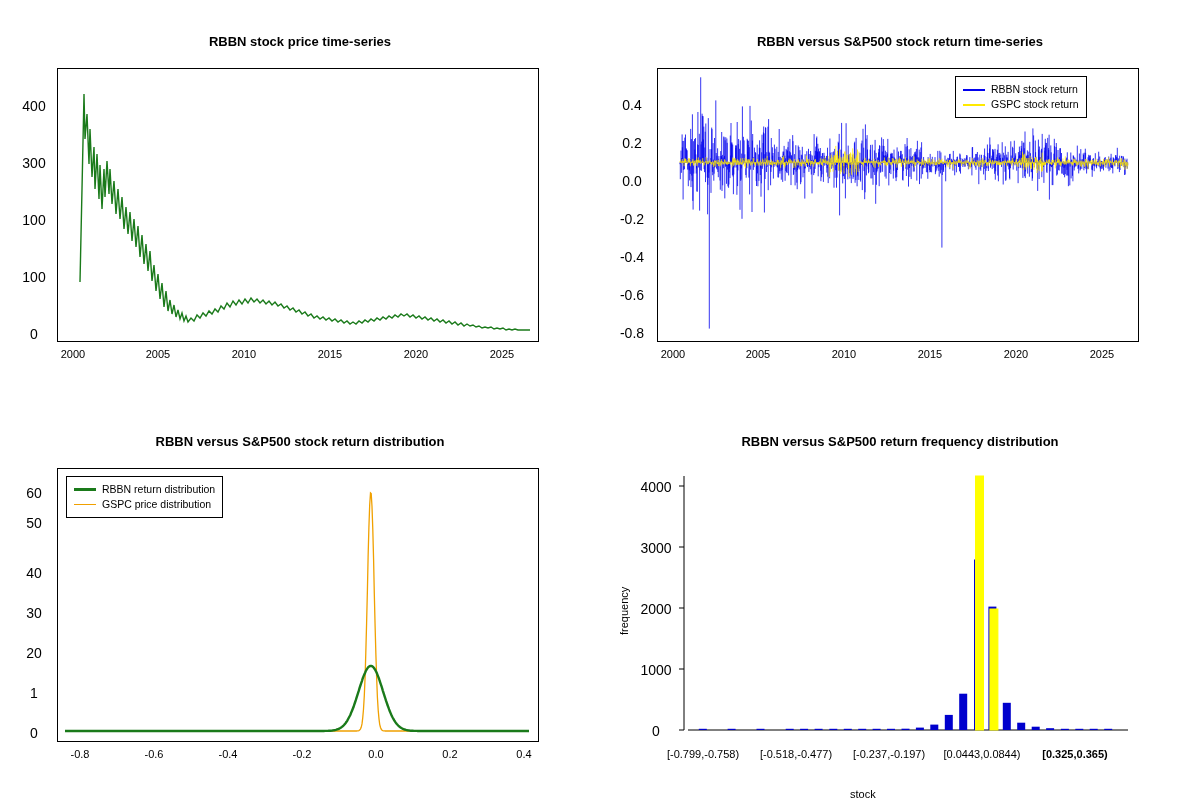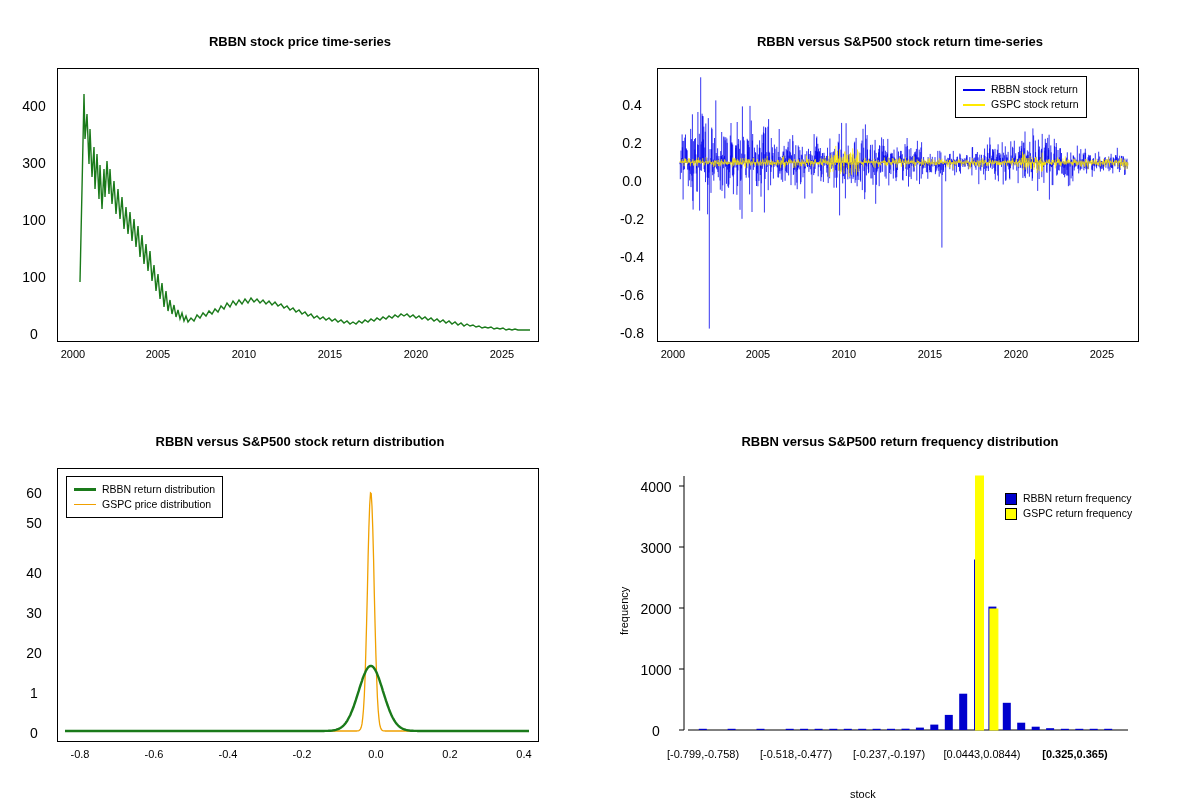--- a/index.html
+++ b/index.html
@@ -2783,30 +2783,20 @@
             <rect x="394.9" y="260.8" width="8" height="1.2" fill="#0000cd"></rect>
             <rect x="409.3" y="260.8" width="8" height="1.2" fill="#0000cd"></rect>
             <rect x="423.7" y="260.8" width="8" height="1.2" fill="#0000cd"></rect>
             <rect x="438.2" y="260.8" width="8" height="1.2" fill="#0000cd"></rect>
             <rect x="309.5" y="8.0" width="8" height="254.0" fill="#ffff00" stroke="#ffff00"></rect>
             <rect x="323.9" y="141.0" width="8" height="121.0" fill="#ffff00" stroke="#ffff00"></rect>
           </g>
       </svg>
     </div>
 
-    <div class="legend noborder" style="left:398px;top:66px;">
-      <div class="legend-row">
-        <span class="lg-box" style="background:#0000cd;"></span>
-        <span>RBBN return frequency</span>
-      </div>
-      <div class="legend-row">
-        <span class="lg-box" style="background:#ffff00;"></span>
-        <span>GSPC return frequency</span>
-      </div>
-    </div>
 
     <div class="tick-y" style="left:34px;top:303px;width:44px;">0</div>
     <div class="tick-y" style="left:34px;top:242px;width:44px;">1000</div>
     <div class="tick-y" style="left:34px;top:181px;width:44px;">2000</div>
     <div class="tick-y" style="left:34px;top:120px;width:44px;">3000</div>
     <div class="tick-y" style="left:34px;top:59px;width:44px;">4000</div>
 
     <div class="tick-x" style="left:54px;top:328px;width:98px;">[-0.799,-0.758)</div>
     <div class="tick-x" style="left:147px;top:328px;width:98px;">[-0.518,-0.477)</div>
     <div class="tick-x" style="left:240px;top:328px;width:98px;">[-0.237,-0.197)</div>

